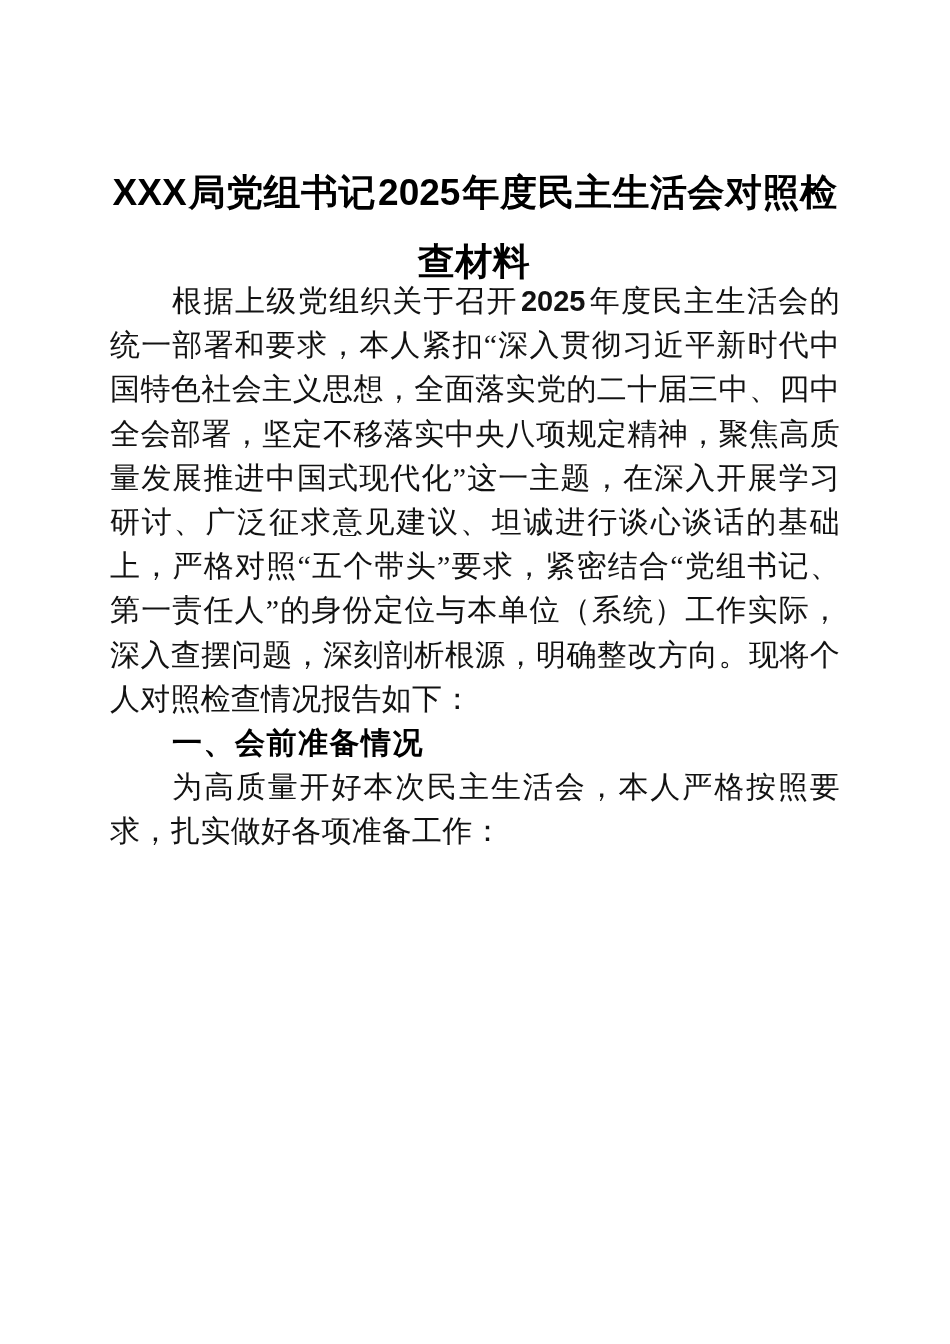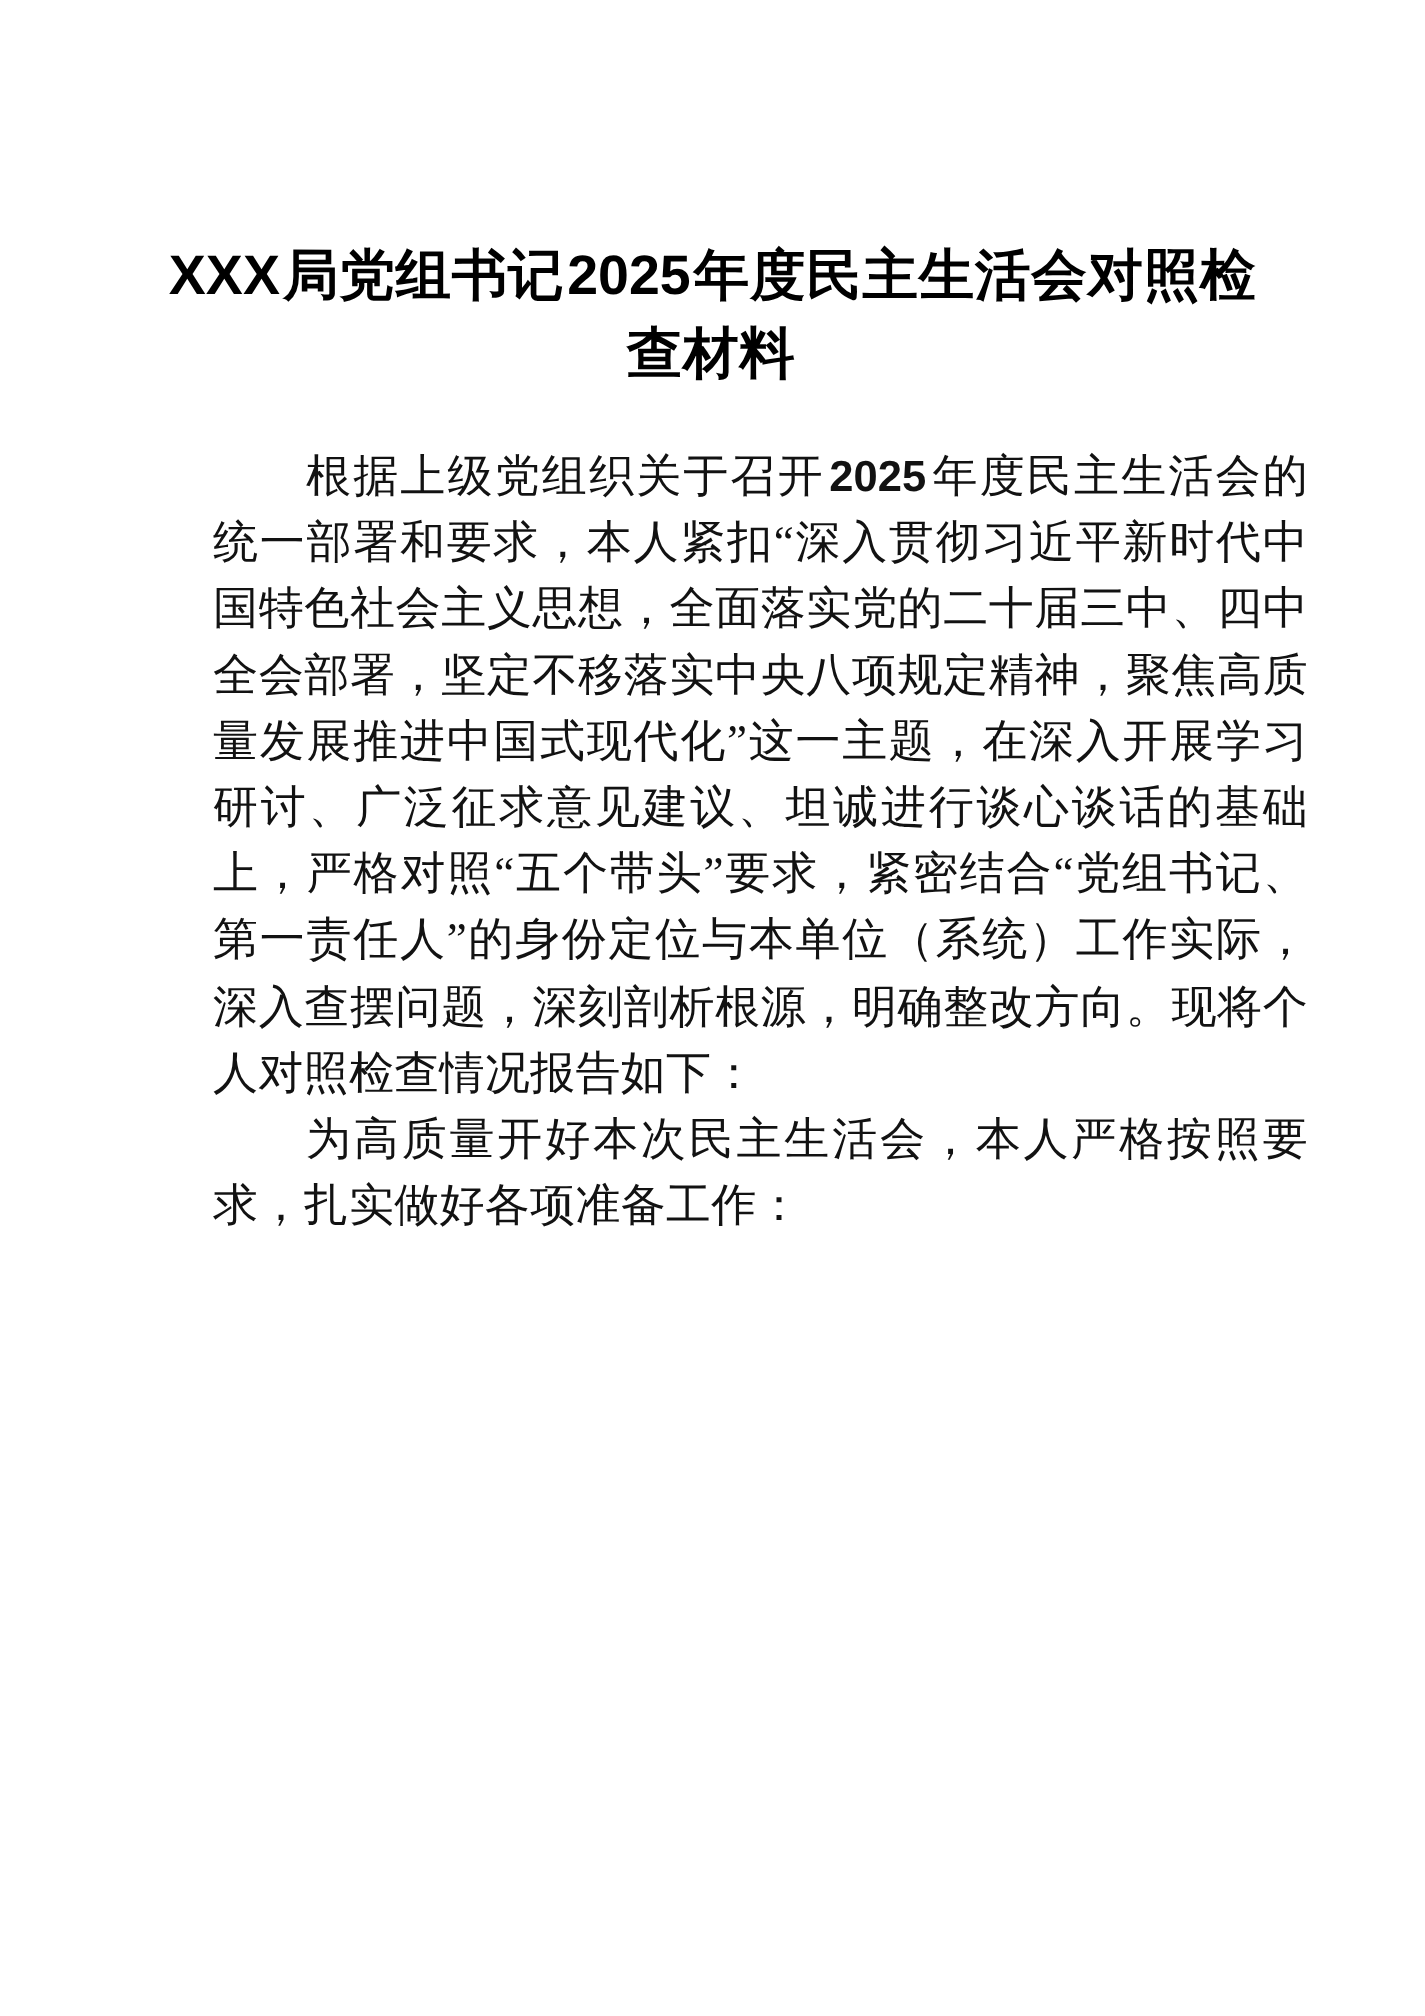--- a/index.html
+++ b/index.html
@@ -22,38 +22,37 @@
   
   .doc-title {
     position: absolute;
     left: 110px;
     top: 158px;
     width: 728px;
     text-align: center;
     font-family: "Liberation Serif", "DejaVu Serif", serif;
     font-weight: 700;
     font-size: 37px;
-    line-height: 52px;
+    line-height: 69px;
     letter-spacing: 0.5px;
     color: #000;
   }
   .doc-title .latin {
     font-family: "Liberation Sans", "DejaVu Sans", sans-serif;
     font-weight: 700;
     letter-spacing: 0px;
     padding: 0 2px;
   }
 
   
   .body-block {
     position: absolute;
     left: 110px;
-    top: 296px;
+    top: 279px;
     width: 730px;
-    margin-left: 32px;
   }
 
   p.para {
     margin: 0;
     padding: 0;
     font-family: "Liberation Serif", "DejaVu Serif", serif;
     font-size: 30px;
     line-height: 44.2px;
     text-align: justify;
     text-justify: inter-ideograph;
@@ -94,19 +93,20 @@
 <div class="page">
 
   <div class="doc-title">
     <span class="latin">XXX</span><span>局党组书记</span><span class="latin">2025</span><span>年度民主生活会对照检</span><span>查材料</span>
   </div>
 
   <div class="body-block">
 
     <p class="para"><span>根据上级党组织关于召开</span><span class="num">2025</span><span>年度民主生活会的统一部署和要求，本人紧扣“深入贯彻习近平新时代中国特色社会主义思想，全面落实党的二十届三中、四中全会部署，坚定不移落实中央八项规定精神，聚焦高质量发展推进中国式现代化”这一主题，在深入开展学习研讨、广泛征求意见建议、坦诚进行谈心谈话的基础上，严格对照“五个带头”要求，紧密结合“党组书记、第一责任人”的身份定位与本单位（系统）工作实际，深入查摆问题，深刻剖析根源，明确整改方向。现将个人对照检查情况报告如下：</span></p>
 
+    <p class="heading-1">一、会前准备情况</p>
 
     <p class="para">为高质量开好本次民主生活会，本人严格按照要求，扎实做好各项准备工作：</p>
 
 
   </div>
 
 </div>
 
 </body></html>

